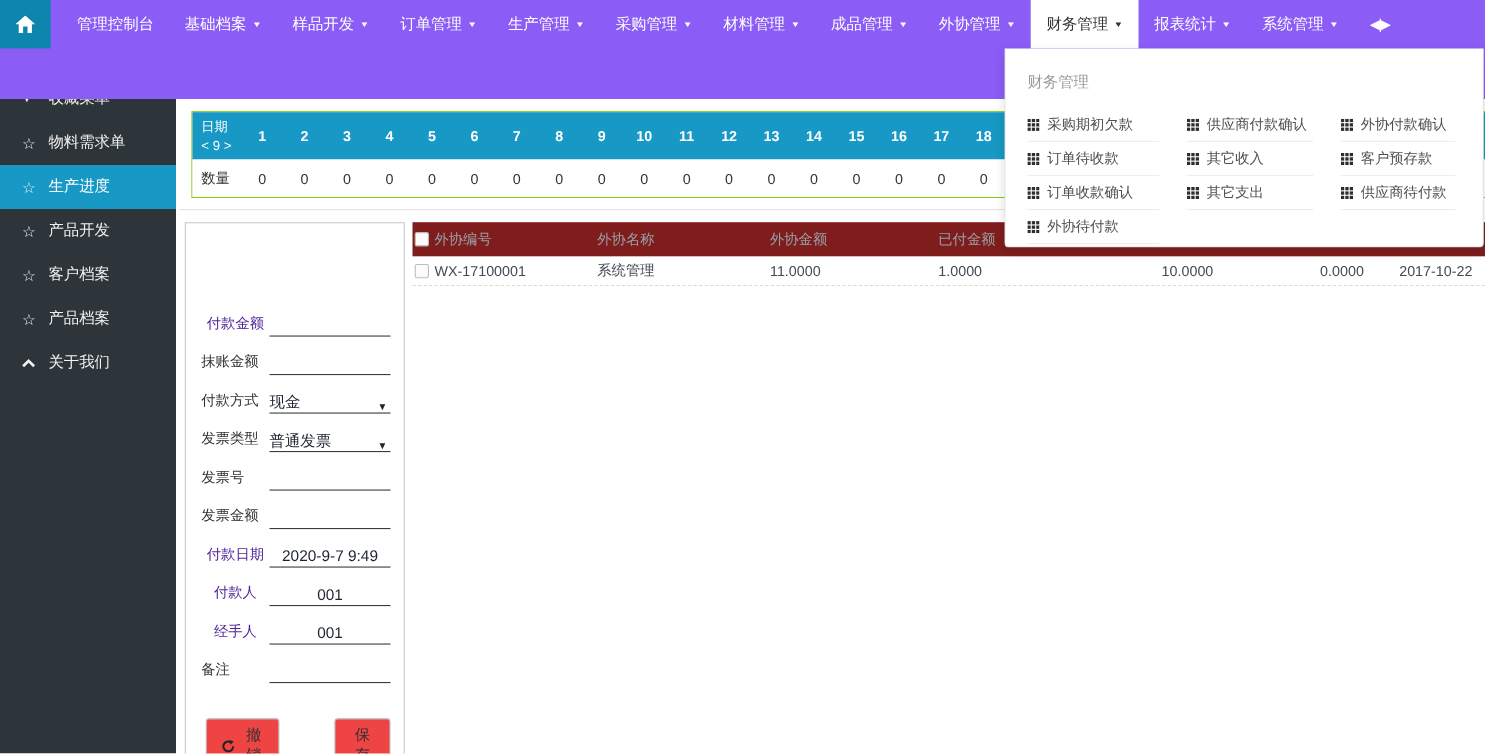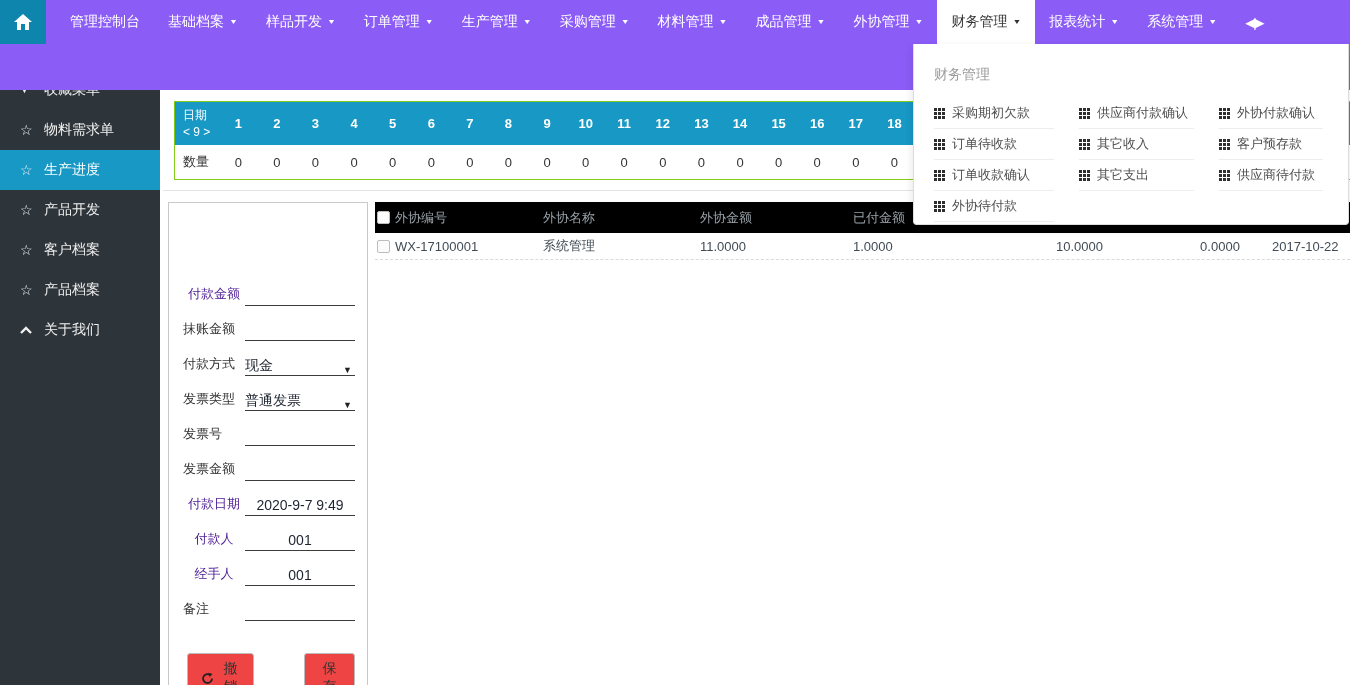--- a/index.html
+++ b/index.html
@@ -82,21 +82,21 @@
   .form-select .sel-caret { font-size:9px; color:#222; padding-right:3px; }
   .form-buttons { display:flex; margin-top:32px; padding-left:4px; }
   .btn { display:inline-flex; align-items:center; background:#ef4444;
          border:1px solid #bbb; border-radius:3px; font-size:14px; color:#333;
          padding:6px 13px; cursor:pointer; }
   .btn + .btn { margin-left:50px; }
   .btn .btn-icon { margin-right:7px; display:inline-flex; }
 
   
   .table-area { flex:1; margin-left:7px; }
-  .thead { display:flex; align-items:center; background:#000000; height:31px;
+  .thead { display:flex; align-items:center; background:#7f1d1d; height:31px;
            font-size:13px; color:#98a1a8; }
   .trow { display:flex; align-items:center; height:27px; font-size:13px;
           color:#414b55; border-bottom:1px dashed #d9d9d9; }
   .cb-cell { width:20px; display:flex; align-items:center; padding-left:2px; flex:none; }
   .checkbox { width:13px; height:13px; background:#fbfbfb; border:1px solid #bdbdbd;
               border-radius:2px; cursor:pointer; }
   .col-1{width:148px;} .col-2{width:157px;} .col-3{width:153px;}
   .col-4{width:203px;} .col-5{width:112px;} .col-6{width:104px;text-align:center;} .col-7{flex:1;}
   .thead .th:nth-of-type(1){width:148px;} .thead .th:nth-of-type(2){width:157px;}
   .thead .th:nth-of-type(3){width:153px;} .thead .th:nth-of-type(4){width:153px;}

